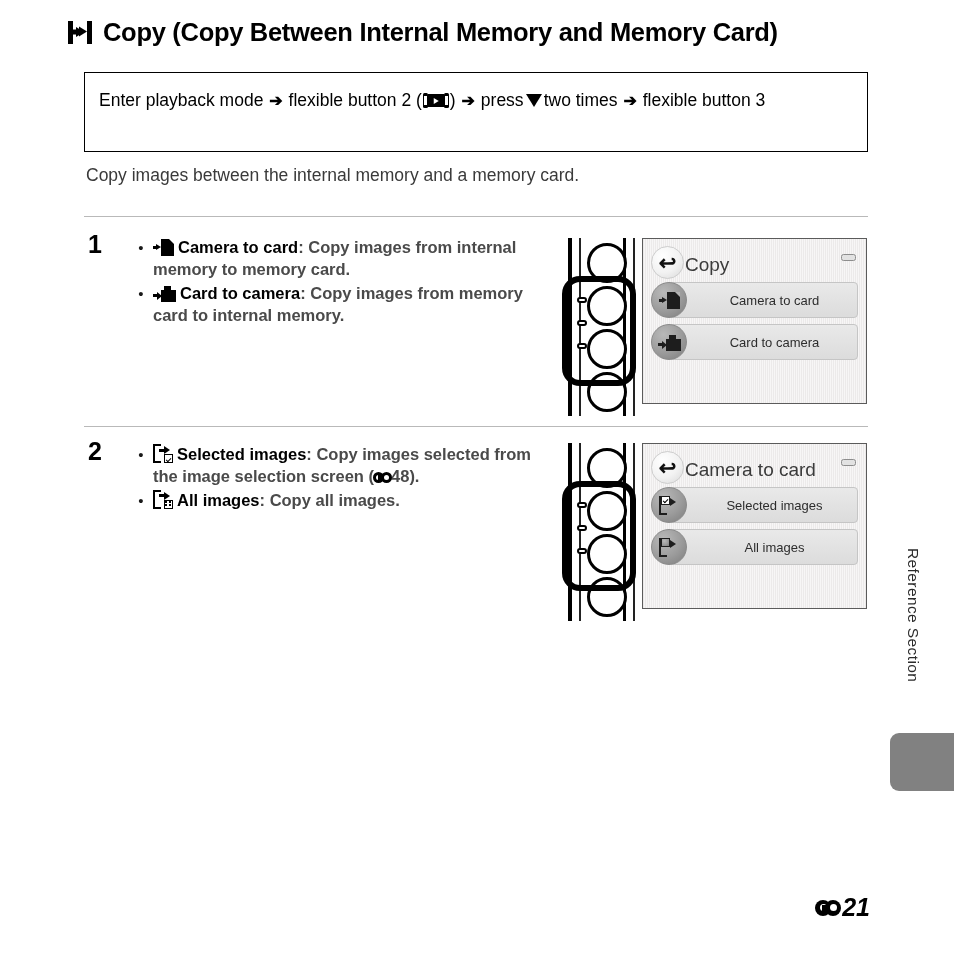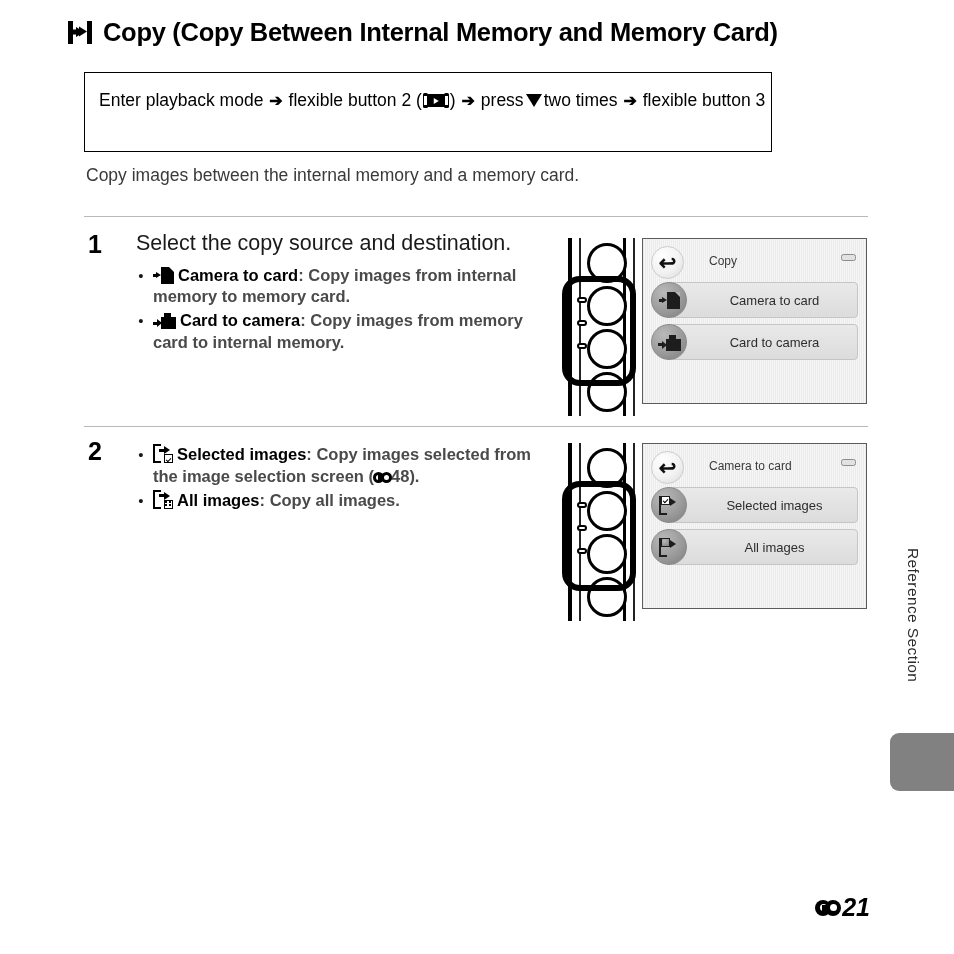--- a/index.html
+++ b/index.html
@@ -58,21 +58,21 @@
     position:absolute; left:7px; top:0;
     width:0;height:0;
     border-top:5.5px solid transparent;
     border-bottom:5.5px solid transparent;
     border-left:8px solid #000;
   }
 
   
   .instr-box{
     position:absolute;
-    left:84px; top:72px; width:688px; height:80px;
+    left:84px; top:72px; width:784px; height:80px;
     border:1px solid #000;
     background:#fff;
     padding:13px 16px 0 14px;
     font-size:17.5px;
     line-height:1.62;
   }
   .instr-box .line{ white-space:nowrap; }
   .arw{ font-size:16px; font-weight:bold; padding:0 1px; }
 
   
@@ -254,22 +254,22 @@
     position:absolute; left:2px; top:1px;
     width:33px; height:33px; border-radius:50%;
     background:radial-gradient(circle at 35% 30%, #ffffff 0%, #f2f2f2 55%, #d8d8d8 100%);
     border:1px solid #cdcdcd;
   }
   .screen .hdr .back .g{
     position:absolute; left:50%; top:50%; transform:translate(-50%,-52%);
     font-size:21px; font-weight:bold; line-height:1; color:#111;
   }
   .screen .hdr .ttl{
-    position:absolute; left:60px; top:9px;
-    font-size:12px; color:#3b3b3b;
+    position:absolute; left:36px; top:9px;
+    font-size:19px; color:#3b3b3b;
   }
   .screen .hdr .batt{
     position:absolute; right:4px; top:9px;
     width:15px; height:7px; border:1px solid #8d8d8d; border-radius:2.5px;
     background:#e2e2e2;
   }
   .screen .row{
     position:relative; height:36px; margin-bottom:6px;
   }
   .screen .row .plate{
@@ -358,21 +358,20 @@
 </div>
 
 <div class="intro">Copy images between the internal memory and a memory card.</div>
 
 <div class="rule r1"></div>
 <div class="rule r2"></div>
 
 <div class="step" style="left:88px; top:230px; width:460px;">
   <div class="num">1</div>
   <div class="body" style="width:412px;">
-    <div class="title">Select the copy source and destination.</div>
     <div class="bullets">
 
       <div class="bl">
         <span class="dot">•</span>
         <span class="txt"><span class="gl gl-cam2card lbl-ico"><span class="ar">
                 <span class="s"></span>
                 <span class="h"></span>
               </span><span class="card"></span></span><b>Camera to card</b><span>: Copy images from internal memory to memory card.</span></span>
       </div>
 

